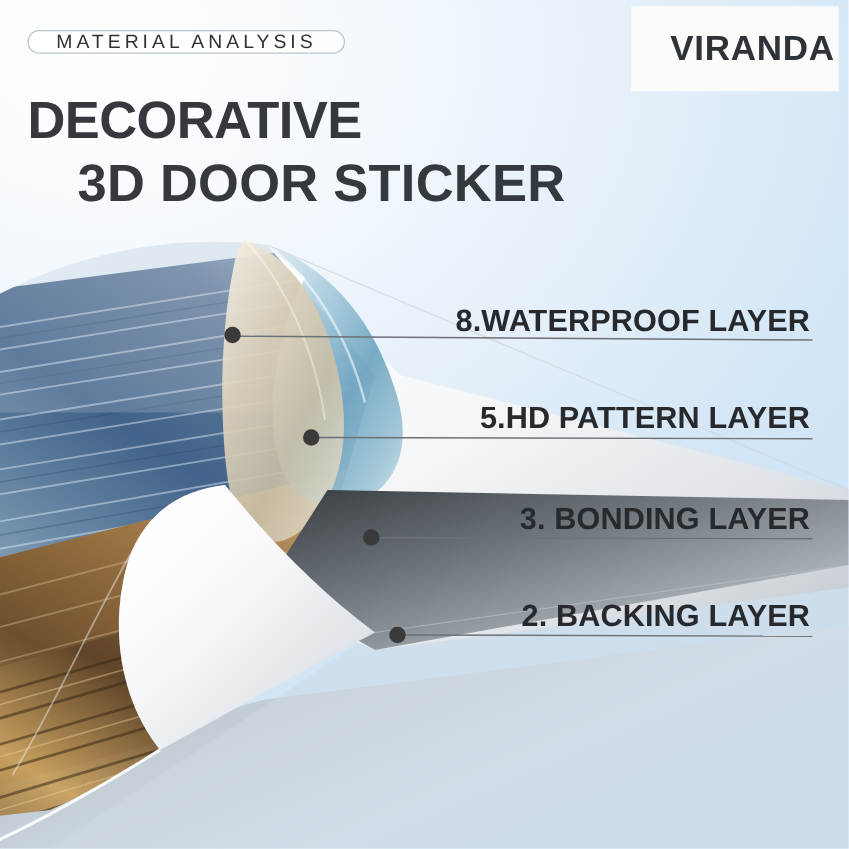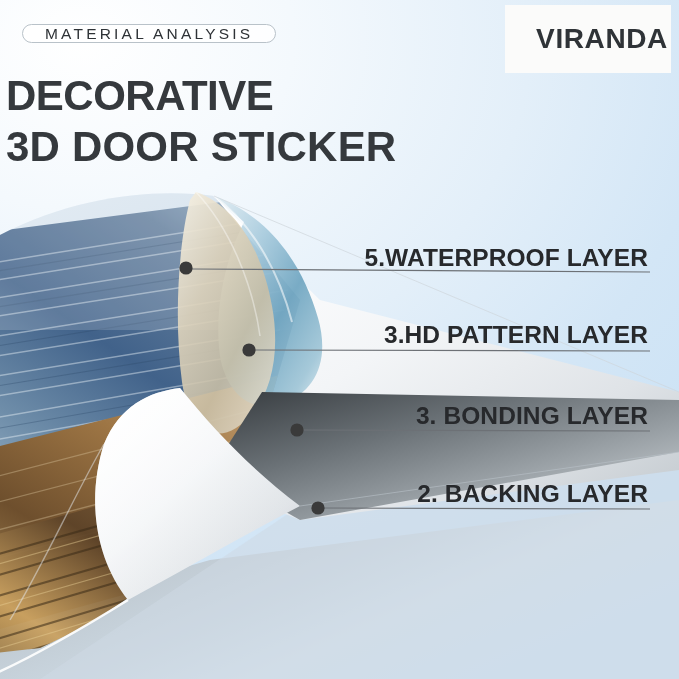--- a/index.html
+++ b/index.html
@@ -25,29 +25,29 @@
     height:19px; padding:0 22px;
     display:flex; align-items:center;
     border:1.4px solid #b9c2c9;
     border-radius:18px;
     background:rgba(255,255,255,0.82);
     font-size:15.5px; letter-spacing:3.2px;
     color:#2e3236; font-weight:400;
     white-space:nowrap;
   }
   .title {
-    position:absolute; left:6px; top:70px;
+    position:absolute; left:22px; top:70px;
     color:#35393d;
     font-weight:bold;
     font-size:42px;
     line-height:51px;
     letter-spacing:-0.5px;
     white-space:nowrap;
   }
-  .title .l2 { letter-spacing:0.2px; }
+  .title .l2 { letter-spacing:0.2px;margin-left:40px; }
 
   .logo-box {
     position:absolute; left:505px; top:5px;
     width:166px; height:68px;
     background:#fbfbfa;
     display:flex; align-items:center; justify-content:center;
   }
   .logo-text {
     font-size:28px; font-weight:bold;
     letter-spacing:0.6px; color:#2f3337;margin-left:28px;
@@ -263,18 +263,18 @@
 
   <div class="title">
     <div class="l1">DECORATIVE</div>
     <div class="l2">3D DOOR STICKER</div>
   </div>
 
   <div class="logo-box">
     <span class="logo-text">VIRANDA</span>
   </div>
 
-  <div class="label lbl1">5.WATERPROOF LAYER</div>
-  <div class="label lbl2">3.HD PATTERN LAYER</div>
+  <div class="label lbl1">8.WATERPROOF LAYER</div>
+  <div class="label lbl2">5.HD PATTERN LAYER</div>
   <div class="label lbl3">3. BONDING LAYER</div>
   <div class="label lbl4">2. BACKING LAYER</div>
 
 </div>
 
 </body></html>

